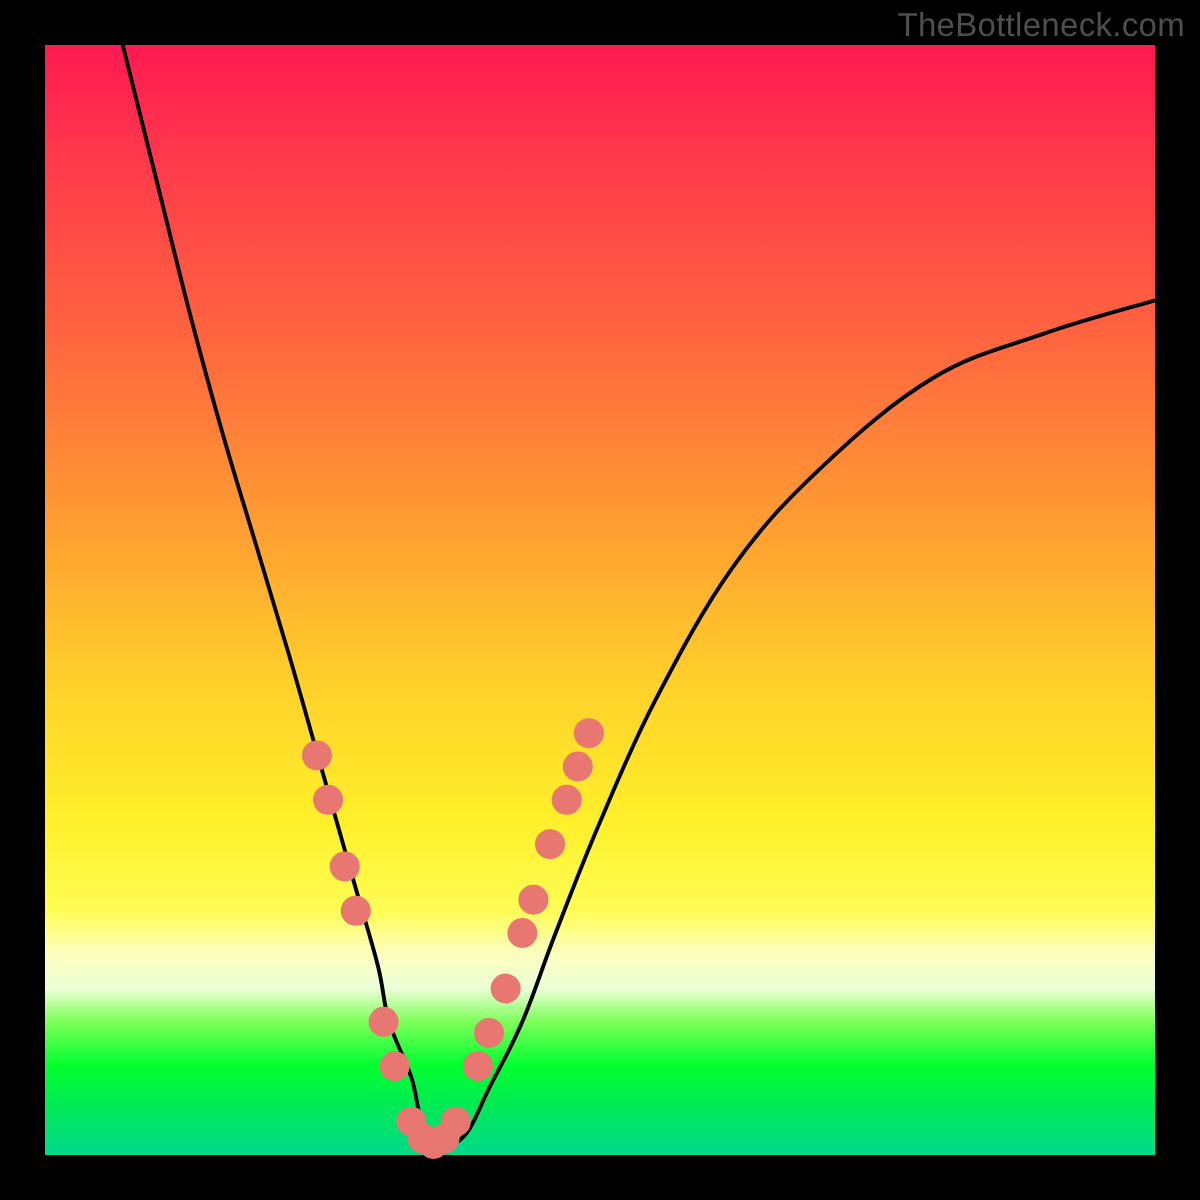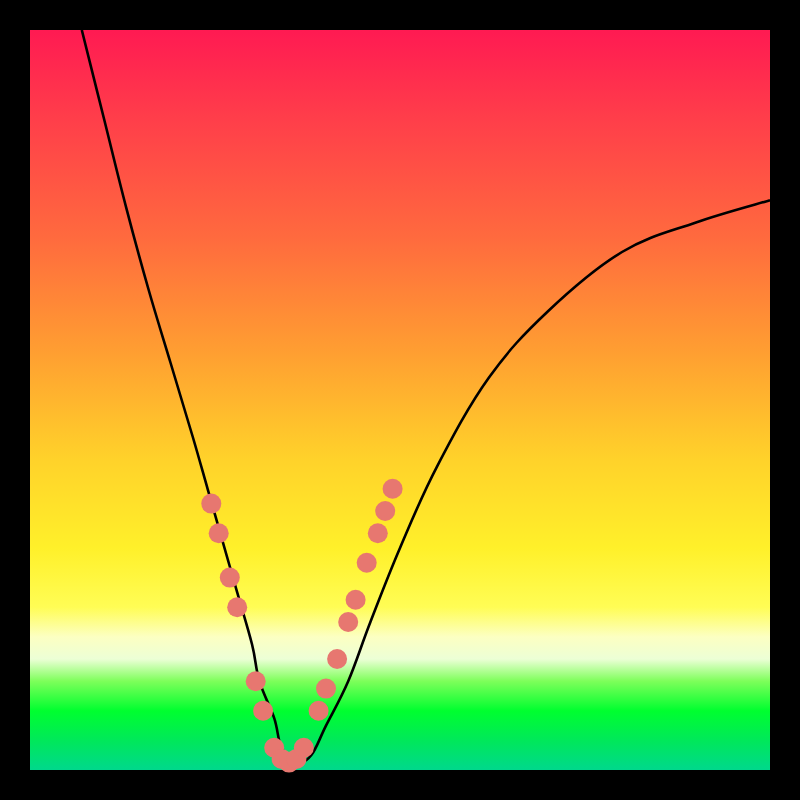--- a/index.html
+++ b/index.html
@@ -59,20 +59,21 @@
     top: 0;
     width: 740px;
     height: 740px;
     overflow: visible;
   }
 </style>
 </head>
 <body>
 
 <div class="frame">
+  <div class="watermark">TheBottleneck.com</div>
   <div class="plot">
     <svg class="curve" viewBox="0 0 740 740">
       <g id="curve-group">
           <path d="M 51.800000000000004,0 C 55.79600000000001,15.983999999999991 66.008,56.83199999999995 74,88.79999999999995 C 81.992,120.76799999999996 88.208,146.96400000000003 96.2,177.60000000000002 C 104.19200000000001,208.23600000000002 110.408,231.02800000000002 118.4,259 C 126.39200000000001,286.972 132.608,306.35999999999996 140.6,332.99999999999994 C 148.59199999999998,359.63999999999993 156.14000000000001,384.356 162.8,407 C 169.46,429.644 172.272,440.152 177.6,458.8 C 182.928,477.44800000000004 187.072,491.95200000000006 192.4,510.6 C 197.728,529.248 201.872,543.752 207.20000000000002,562.4 C 212.52800000000002,581.048 218.004,598.216 222,614.2 C 225.996,630.1840000000001 225.404,637.88 229.4,651.2 C 233.39600000000002,664.5200000000001 240.204,676.2120000000001 244.20000000000002,688.2 C 248.19600000000003,700.188 247.60400000000004,709.808 251.60000000000002,717.8 C 255.596,725.7919999999999 261.072,731.268 266.4,732.6 C 271.72799999999995,733.932 275.87199999999996,731.86 281.2,725.2 C 286.528,718.5400000000001 289.34,708.9200000000001 296,695.6 C 302.66,682.28 310.20799999999997,669.8480000000001 318.2,651.2 C 326.192,632.552 331.076,615.976 340.40000000000003,592 C 349.72400000000005,568.024 358.012,545.972 370,518 C 381.988,490.028 391.0160000000001,467.23600000000005 407.00000000000006,436.6 C 422.98400000000004,405.964 438.82000000000005,375.77199999999993 458.8,347.79999999999995 C 478.78,319.828 494.024,303.844 518,281.2 C 541.976,258.556 565.36,237.984 592,222 C 618.64,206.016 639.36,201.724 666,192.39999999999998 C 692.64,183.07599999999996 726.68,174.19599999999994 740,170.19999999999993" fill="none" stroke="#000000" stroke-width="2.6"></path>
         </g>
       <g id="marker-group">
           <circle cx="181.29999999999998" cy="473.6" r="10" fill="#e77770"></circle>
           <circle cx="188.70000000000002" cy="503.2" r="10" fill="#e77770"></circle>
           <circle cx="199.8" cy="547.6" r="10" fill="#e77770"></circle>
           <circle cx="207.20000000000002" cy="577.2" r="10" fill="#e77770"></circle>

